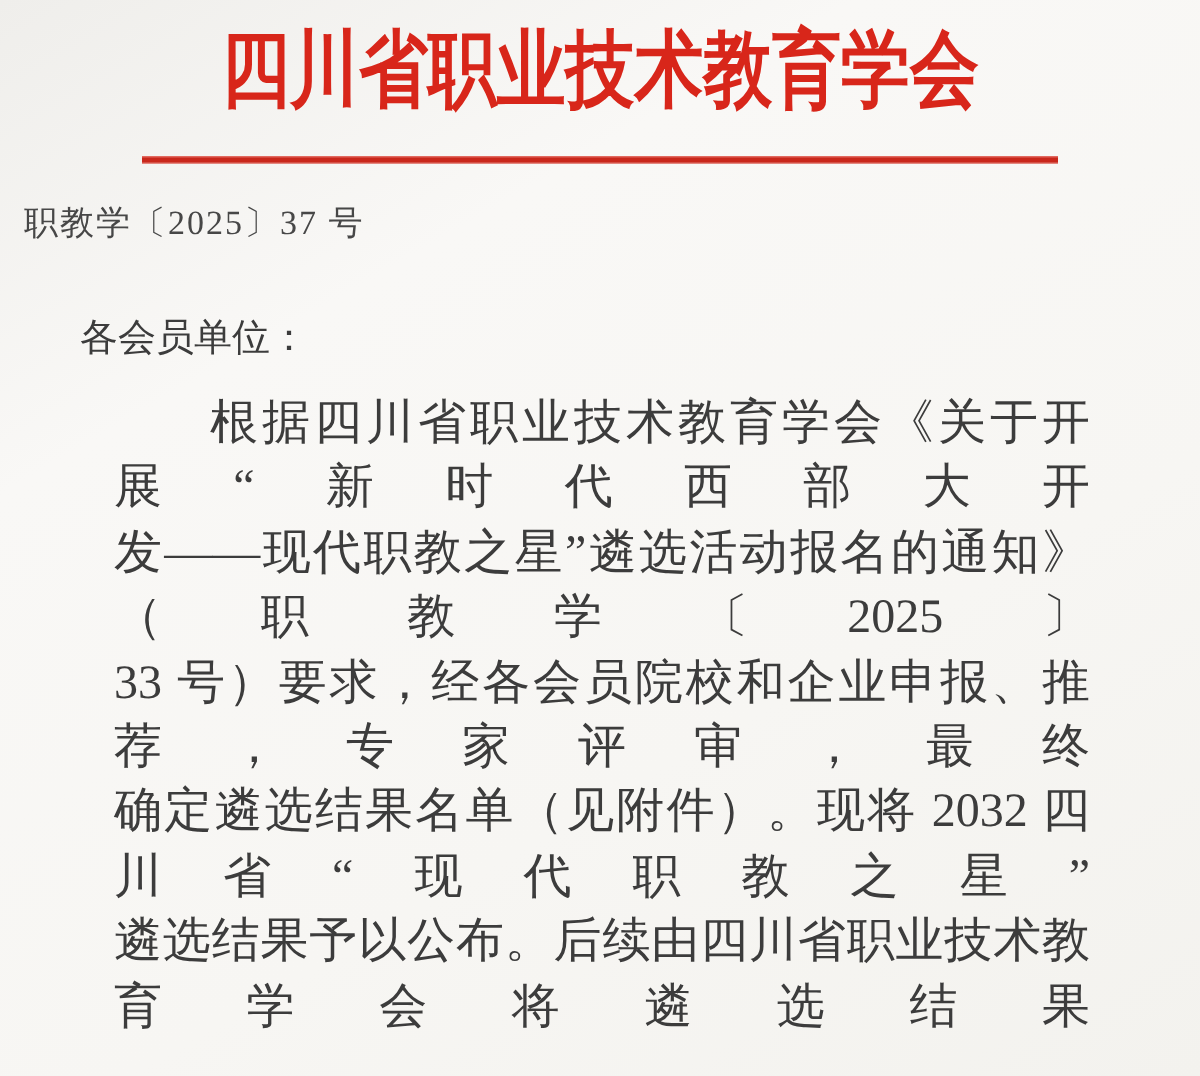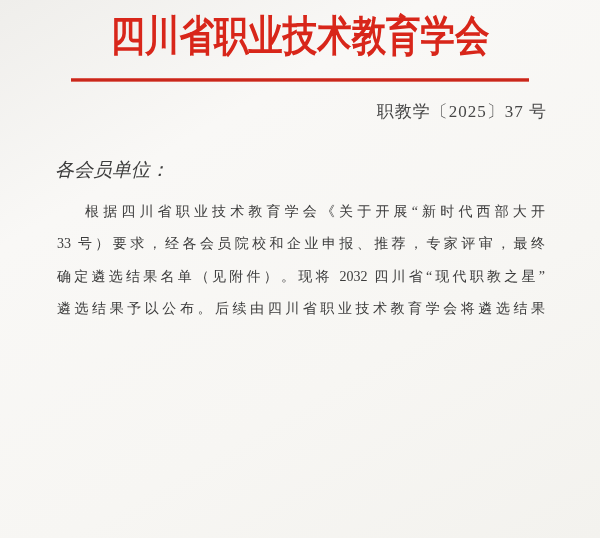--- a/index.html
+++ b/index.html
@@ -34,47 +34,47 @@
     letter-spacing: 0;
   }
   .red-rule {
     width: 458px;
     height: 4px;
     margin: 16px auto 0;
     background: linear-gradient(to bottom, #e87b72 0%, #c9271b 30%, #c9271b 72%, #eba39c 100%);
   }
   .doc-number {
     margin: 18px 53px 16px 0;
-    text-align: right;
+    text-align: left;
     font-size: 17px;
     line-height: 23px;
     color: #474747;
     letter-spacing: 1px;
+    padding-left: 12px;
   }
   .doc-title {
     margin: 26px 0 0;
     text-align: center;
     font-size: 20px;
     line-height: 26px;
     font-weight: 700;
     color: #2d2d2d;
     letter-spacing: 0.5px;
   }
   .salutation {
-    margin: 34px 55px 0 55px;
+    margin: 34px 55px 0 40px;
     font-size: 19px;
     line-height: 25px;
     color: var(--ink);
-    font-style: italic;
   }
   .body-text {
     margin: 14px 55px 0 57px;
   }
   .body-text .line {
-    font-size: 14px;
+    font-size: 24px;
     line-height: 32.4px;
     color: var(--ink);
     text-align: justify;
     text-align-last: justify;
   }
   .body-text .line.indent { text-indent: 2em; }
 </style>
 </head>
 <body>
 
@@ -84,19 +84,20 @@
 
   <div class="red-rule"></div>
 
   <div class="doc-number">职教学〔2025〕37 号</div>
 
 
   <div class="salutation">各会员单位：</div>
 
   <div class="body-text">
     <div class="line indent">根据四川省职业技术教育学会《关于开展“新时代西部大开</div>
+    <div class="line">发——现代职教之星”遴选活动报名的通知》（职教学〔2025〕</div>
     <div class="line">33 号）要求，经各会员院校和企业申报、推荐，专家评审，最终</div>
     <div class="line">确定遴选结果名单（见附件）。现将 2032 四川省“现代职教之星”</div>
     <div class="line">遴选结果予以公布。后续由四川省职业技术教育学会将遴选结果</div>
 
   </div>
 
 </div>
 
 </body></html>

